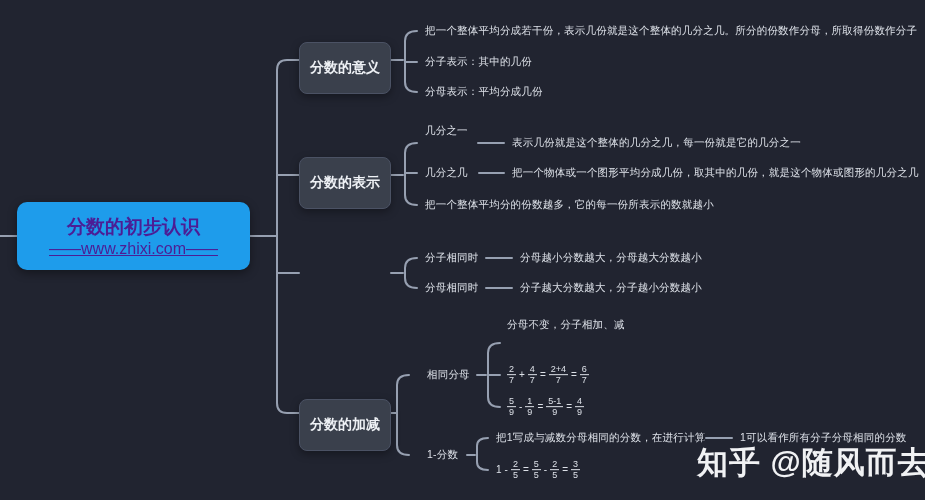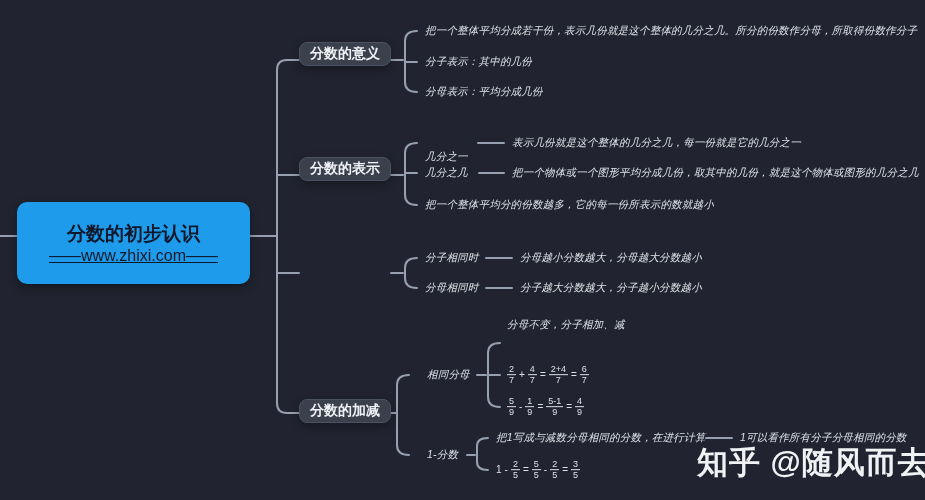--- a/index.html
+++ b/index.html
@@ -15,38 +15,38 @@
   html,body{background:#14161d;}
   #app{
     position:relative;width:925px;height:500px;overflow:hidden;
     background:var(--background);
     font-family:"Liberation Sans","DejaVu Sans",sans-serif;
   }
   svg.wires{position:absolute;inset:0;}
   svg.wires path{fill:none;stroke:var(--line);stroke-width:2;stroke-linecap:round;}
 
   .root-node{
-    position:absolute;left:17px;top:202px;width:233px;height:82px;
+    position:absolute;left:17px;top:202px;width:233px;height:68px;
     background:var(--accent);border-radius:10px;
     display:flex;flex-direction:column;align-items:center;justify-content:center;
-    color:#0f172a;box-shadow:0 3px 10px rgba(0,0,0,.4);
+    color:#4c1d95;box-shadow:0 3px 10px rgba(0,0,0,.4);
   }
   .root-title{font-size:19px;font-weight:700;line-height:1.35;}
   .root-subtitle{font-size:16px;font-weight:400;line-height:1.2;text-decoration:underline;}
 
   .bnode{
-    position:absolute;left:299px;width:92px;height:24px;
+    position:absolute;left:299px;width:92px;height:52px;
     background:var(--node);border:1px solid var(--node_border);border-radius:8px;
     display:flex;align-items:center;justify-content:center;
     color:var(--text);font-size:14px;font-weight:700;
     box-shadow:0 3px 8px rgba(0,0,0,.35);
   }
   .leaf{
     position:absolute;transform:translateY(-50%);white-space:nowrap;
-    font-size:10.5px;color:var(--leaf_text);letter-spacing:.2px;font-style:italic;
+    font-size:10.5px;color:var(--leaf_text);letter-spacing:.2px;
   }
   .leaf.lbl{font-weight:400;}
 
   .formula{
     position:absolute;transform:translateY(-50%);
     display:flex;align-items:center;gap:3px;
     font-size:10px;color:var(--leaf_text);white-space:nowrap;
   }
   .frac{display:inline-flex;flex-direction:column;align-items:center;line-height:1.15;font-size:9px;}
   .frac .fn{display:block;border-bottom:1px solid var(--leaf_text);padding:0 2px;}
@@ -91,21 +91,21 @@
     <span>分数的表示</span>
   </div>
   <div class="bnode" style="top:399px">
     <span>分数的加减</span>
   </div>
 
   <div class="leaf" style="left:425px;top:31px">把一个整体平均分成若干份，表示几份就是这个整体的几分之几。所分的份数作分母，所取得份数作分子</div>
   <div class="leaf" style="left:425px;top:62px">分子表示：其中的几份</div>
   <div class="leaf" style="left:425px;top:92px">分母表示：平均分成几份</div>
 
-  <div class="leaf lbl" style="left:425px;top:157px">几分之一</div>
+  <div class="leaf lbl" style="left:425px;top:131px">几分之一</div>
   <div class="leaf" style="left:512px;top:143px">表示几份就是这个整体的几分之几，每一份就是它的几分之一</div>
   <div class="leaf lbl" style="left:425px;top:173px">几分之几</div>
   <div class="leaf" style="left:425px;top:205px">把一个整体平均分的份数越多，它的每一份所表示的数就越小</div>
   <div class="leaf" style="left:512px;top:173px">把一个物体或一个图形平均分成几份，取其中的几份，就是这个物体或图形的几分之几</div>
 
   <div class="leaf lbl" style="left:425px;top:258px">分子相同时</div>
   <div class="leaf" style="left:520px;top:258px">分母越小分数越大，分母越大分数越小</div>
   <div class="leaf lbl" style="left:425px;top:288px">分母相同时</div>
   <div class="leaf" style="left:520px;top:288px">分子越大分数越大，分子越小分数越小</div>
 

